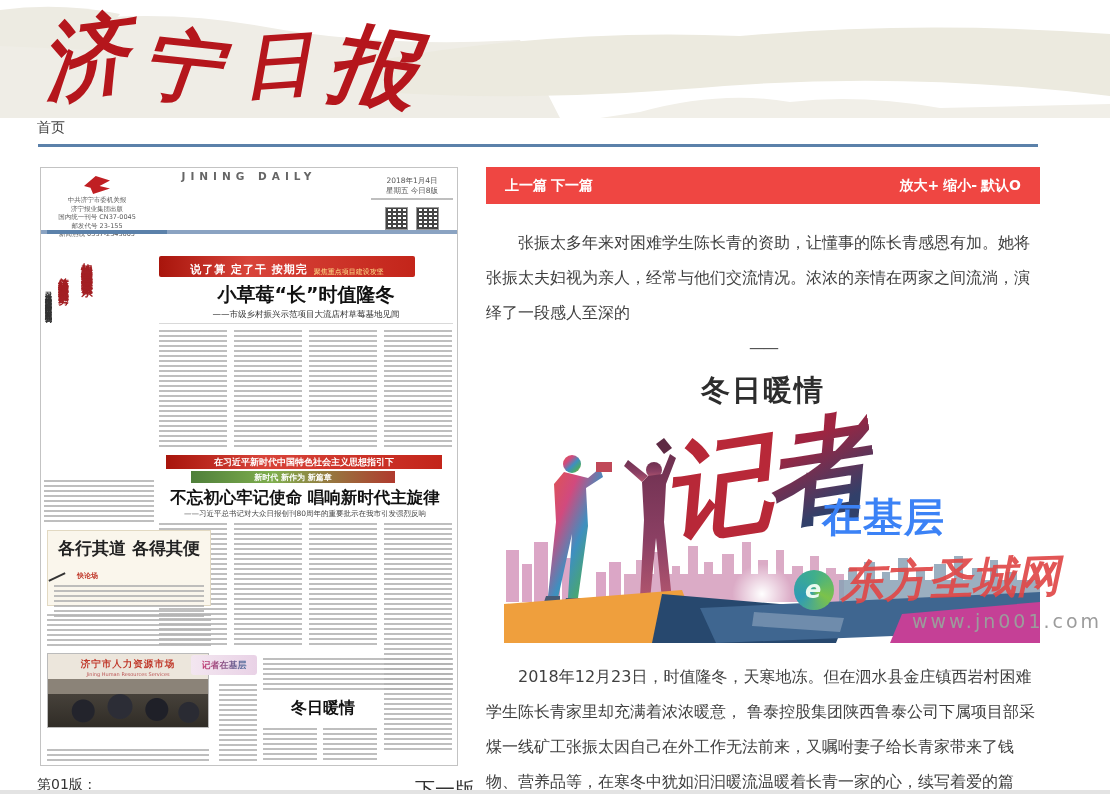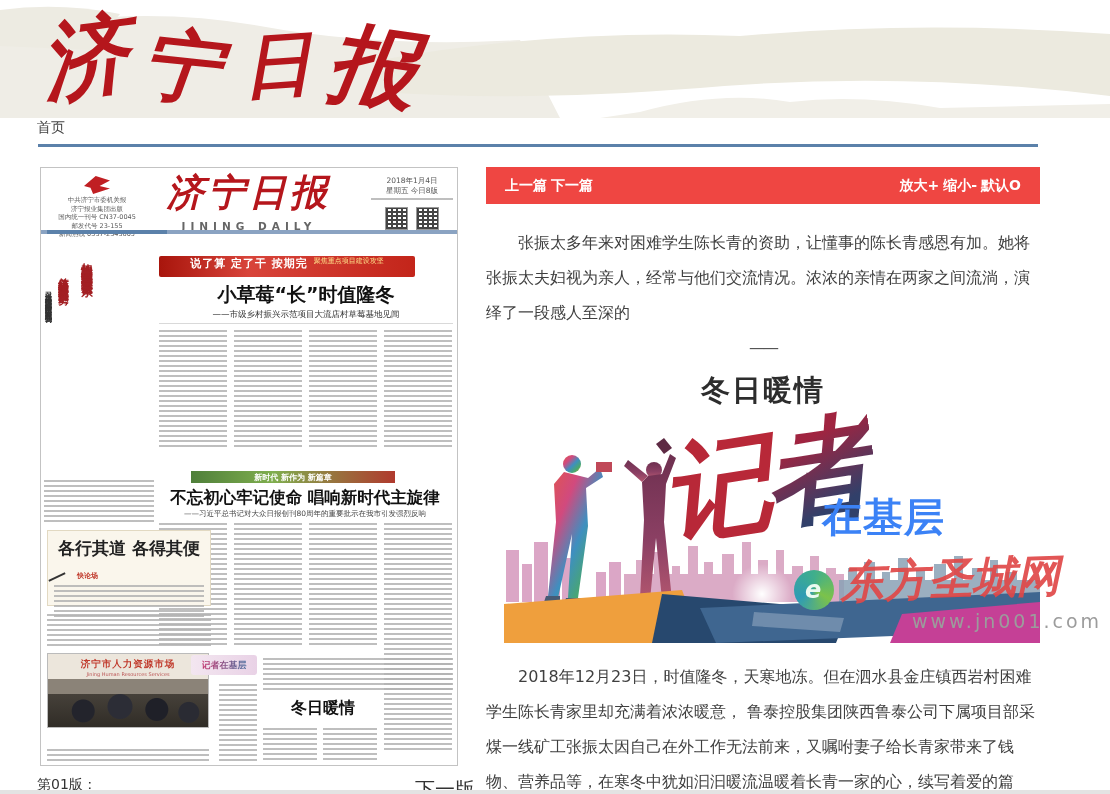--- a/index.html
+++ b/index.html
@@ -42,21 +42,21 @@
   .mh-strip { left:0; top:62px; width:418px; height:4px; background:#8aa3c2; }
   .mh-strip i { position:absolute; left:6px; top:0; width:120px; height:4px; background:#5b81aa; }
 
   .vline { position:absolute; writing-mode:vertical-rl; text-orientation:upright;
     font-weight:bold; white-space:nowrap; }
   #v-lead { left:2px; top:118px; font-size:7px; color:#333; letter-spacing:1px; }
   #v-sub  { left:16px; top:101px; font-size:10.5px; color:#a32024; letter-spacing:1px; }
   #v-main { left:38px; top:86px; font-size:11.5px; color:#a32024; letter-spacing:1px; }
 
   .banner-red { background:linear-gradient(90deg,#a8150c,#d8443a 35%,#c3251a); color:#fff;
-    display:flex; align-items:flex-start; justify-content:center; gap:6px; white-space:nowrap; }
+    display:flex; align-items:flex-end; justify-content:center; gap:6px; white-space:nowrap; }
   #banner1 { left:118px; top:88px; width:256px; height:21px; border-radius:2px; }
   #banner1 .big { font-size:11px; font-weight:bold; letter-spacing:1px; }
   #banner1 .small { font-size:7px; color:#ffe08a; }
 
   #story1-hl { left:118px; top:114px; width:294px; text-align:center; font-size:19px; font-weight:bold; color:#111; }
   #story1-sub { left:118px; top:141px; width:294px; text-align:center; font-size:8.5px; color:#333; }
 
   #banner2 { left:114px; top:287px; width:276px; height:14px; margin-left:11px; font-size:9px; font-weight:bold; }
   #banner2b { left:150px; top:303px; width:204px; height:12px; font-size:8px; font-weight:bold;
     background:linear-gradient(90deg,#4f7f3a,#7fae4e 40%,#b03a2e); color:#fff;
@@ -143,21 +143,20 @@
 
   <div class="abs mh-left">
     <div class="mh-eagle"></div>
     <div>中共济宁市委机关报</div>
     <div>济宁报业集团出版</div>
     <div>国内统一刊号 CN37-0045</div>
     <div>邮发代号 23-155</div>
     <div>新闻热线 0537-2343605</div>
   </div>
   <div class="abs mh-title">
-    <div class="zh">济宁日报</div>
     <div class="en">JINING DAILY</div>
   </div>
   <div class="abs mh-date">
     <div>2018年1月4日</div>
     <div>星期五 今日8版</div>
     <div class="sim" style="height:5px;margin-top:2px"></div>
     <span class="qr"></span>
     <span class="qr" style="margin-left:6px"></span>
   </div>
   <div class="abs mh-strip">
@@ -174,20 +173,21 @@
     <span class="small">聚焦重点项目建设攻坚</span>
   </div>
   <div class="abs" id="story1-hl">小草莓“长”时值隆冬</div>
   <div class="abs" id="story1-sub">——市级乡村振兴示范项目大流店村草莓基地见闻</div>
   <div class="abs hairline" style="left:118px;top:155px;width:294px"></div>
   <div class="abs sim" style="left:118px;top:162px;width:68px;height:120px"></div>
   <div class="abs sim" style="left:193px;top:162px;width:68px;height:120px"></div>
   <div class="abs sim" style="left:268px;top:162px;width:68px;height:120px"></div>
   <div class="abs sim" style="left:343px;top:162px;width:68px;height:120px"></div>
 
+  <div class="abs banner-red" id="banner2">在习近平新时代中国特色社会主义思想指引下</div>
   <div class="abs" id="banner2b">新时代 新作为 新篇章</div>
   <div class="abs" id="story2-hl">不忘初心牢记使命 唱响新时代主旋律</div>
   <div class="abs" id="story2-sub">——习近平总书记对大众日报创刊80周年的重要批示在我市引发强烈反响</div>
   <div class="abs sim" style="left:118px;top:355px;width:68px;height:122px"></div>
   <div class="abs sim" style="left:193px;top:355px;width:68px;height:122px"></div>
   <div class="abs sim" style="left:268px;top:355px;width:68px;height:122px"></div>
   <div class="abs sim" style="left:343px;top:355px;width:68px;height:230px"></div>
 
   <div class="abs" id="col-box">
     <div class="bt">各行其道 各得其便</div>

